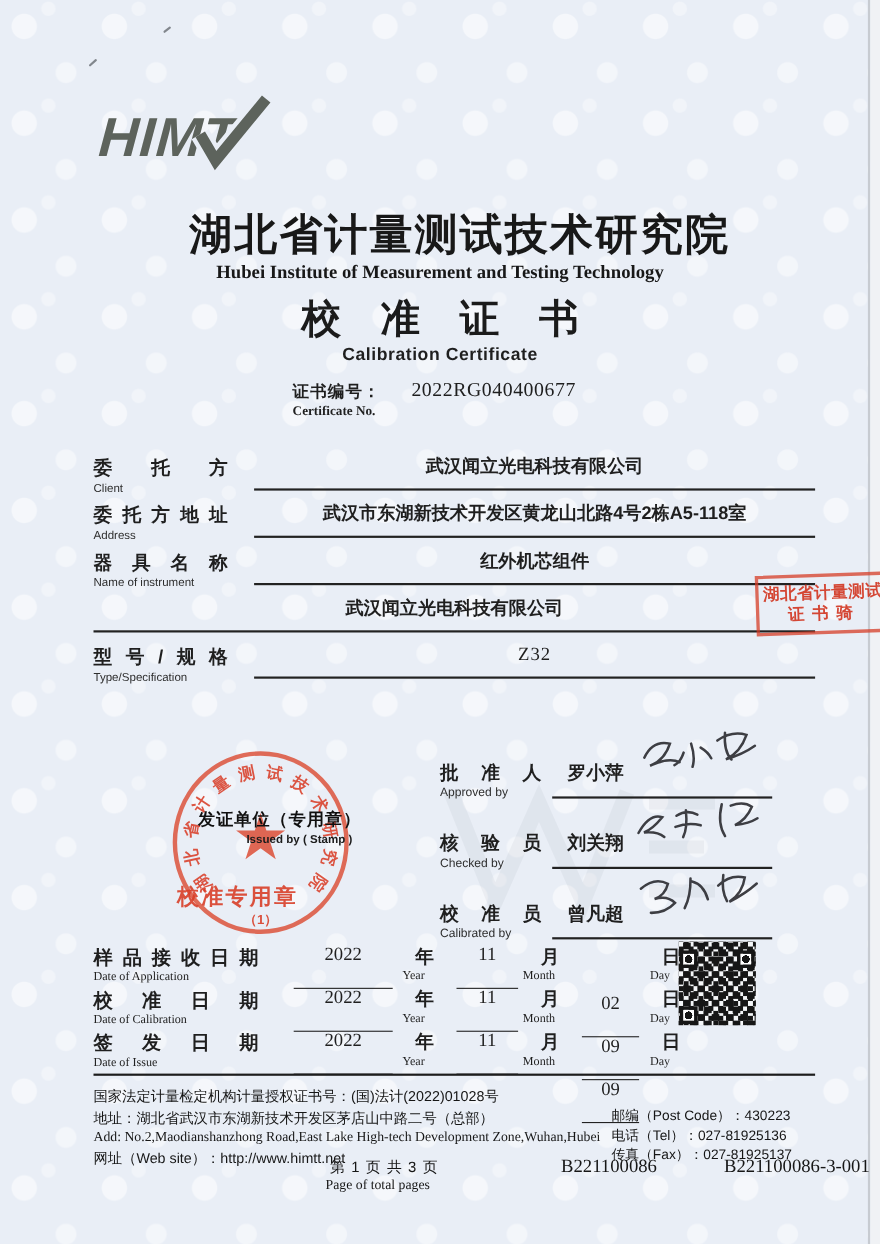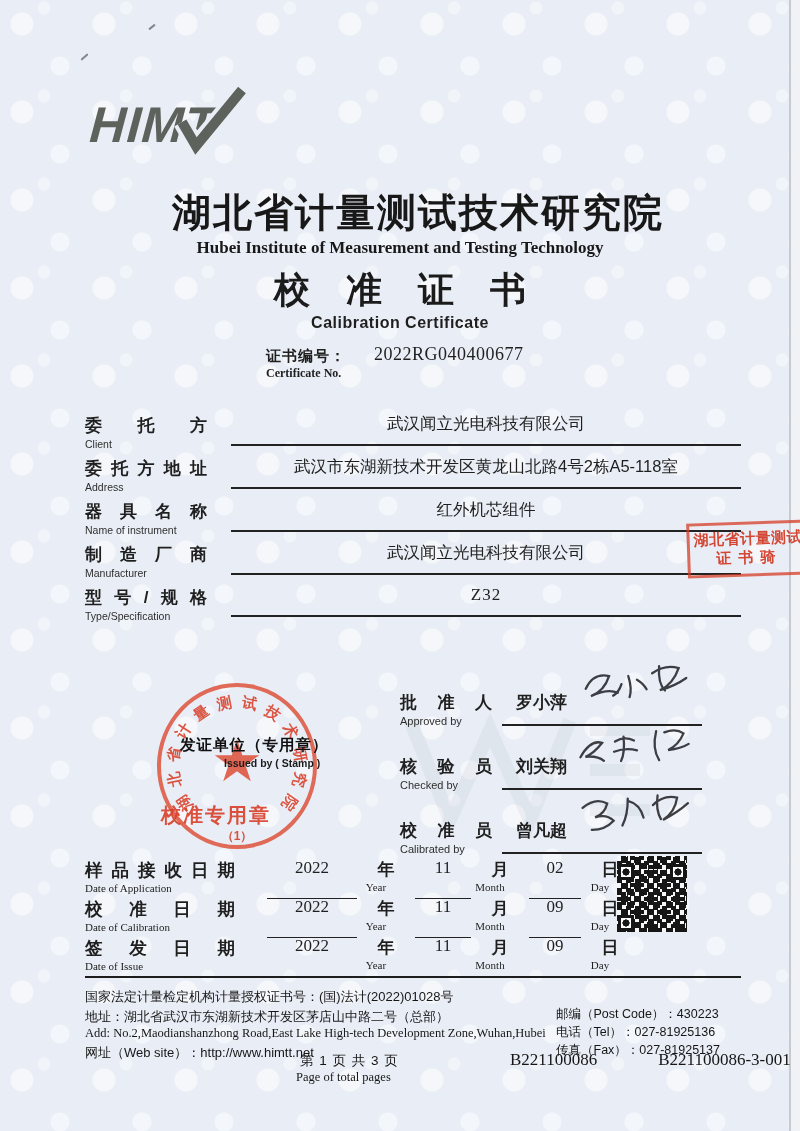--- a/index.html
+++ b/index.html
@@ -44,21 +44,21 @@
   .certno-sub   { position:absolute; left:266px; top:366px; font-size:12px; font-weight:bold; }
   .certno-value { position:absolute; left:374px; top:344px; font-size:18px; letter-spacing:.5px; }
 
   
   .fields { position:absolute; left:85px; top:412px; width:656px; }
   .frow { display:flex; align-items:flex-start; height:40px; margin-bottom:3px; }
   .flabel { width:146px; flex:none; padding-top:2px; }
   .flabel .cn { display:block; width:122px; font-size:17px; font-weight:600;
                 text-align:justify; text-align-last:justify; letter-spacing:0; }
   .flabel .en { display:block; font-size:10.5px; color:#2e2e2e; margin-top:1px; }
-  .fvalue { flex:1; text-align:center; font-size:16.5px; font-weight:400;
+  .fvalue { flex:1; text-align:center; font-size:16.5px; font-weight:700;
             border-bottom:2px solid #222; padding-bottom:9px; padding-top:1px; min-height:33px; }
   .fvalue.num { font-family:"Liberation Serif", serif; font-weight:normal; font-size:17px; letter-spacing:1px; }
 
   
   .stamp { position:absolute; left:157px; top:683px; width:160px; height:166px;
            border:4px solid rgba(219,72,48,.8); border-radius:50%; }
   .stamp-ring span { position:absolute; left:50%; top:50%; width:18px; height:18px; margin:-9px 0 0 -9px;
            text-align:center; font-size:15px; font-weight:bold; color:rgba(216,62,40,.88); transform-origin:center; }
   .stamp-star { position:absolute; left:50%; top:47%; transform:translate(-50%,-50%);
            font-size:58px; color:rgba(219,67,42,.8); }
@@ -91,21 +91,21 @@
   .dates { position:absolute; left:85px; top:858px; width:560px; }
   .drow { display:flex; align-items:flex-start; height:32px; margin-bottom:7px; }
   .dlabel { width:168px; flex:none; }
   .dlabel .cn { display:block; width:150px; font-size:17.5px; font-weight:600;
                 text-align:justify; text-align-last:justify; }
   .dlabel .en { display:block; font-size:11px; font-family:"Liberation Serif", serif; color:#222; margin-top:0; }
   .dval { border-bottom:1.5px solid #222; text-align:center; font-family:"Liberation Serif", serif;
           font-size:17px; padding-bottom:20px; }
   .dv-year { width:90px; margin-left:14px; }
   .dv-mon  { width:56px; }
-  .dv-day  { width:52px; }
+  .dv-day  { width:52px;margin-top:44px; }
   .dunit { width:58px; text-align:center; }
   .dunit .cn { display:block; font-size:17px; font-weight:600; }
   .dunit .en { display:block; font-size:11px; font-family:"Liberation Serif", serif; transform:translateX(-10px); }
 
   
   .qr { position:absolute; left:617px; top:856px; width:70px; height:76px;
         background:
           repeating-conic-gradient(#161616 0% 25%, rgba(0,0,0,0) 0% 50%) 0px 0px / 9px 9px,
           repeating-conic-gradient(#161616 0% 25%, rgba(0,0,0,0) 0% 50%) 4px 7px / 13px 13px,
           #f4f6f8; }
@@ -173,24 +173,20 @@
       <div class="fvalue">武汉市东湖新技术开发区黄龙山北路4号2栋A5-118室</div>
     </div>
     <div class="frow">
       <div class="flabel">
           <span class="cn">器具名称</span>
           <span class="en">Name of instrument</span>
         </div>
       <div class="fvalue">红外机芯组件</div>
     </div>
     <div class="frow">
-      <div class="flabel">
-          <span class="cn">制造厂商</span>
-          <span class="en">Manufacturer</span>
-        </div>
       <div class="fvalue">武汉闻立光电科技有限公司</div>
     </div>
     <div class="frow">
       <div class="flabel">
           <span class="cn">型号/规格</span>
           <span class="en">Type/Specification</span>
         </div>
       <div class="fvalue num">Z32</div>
     </div>
   </div>

